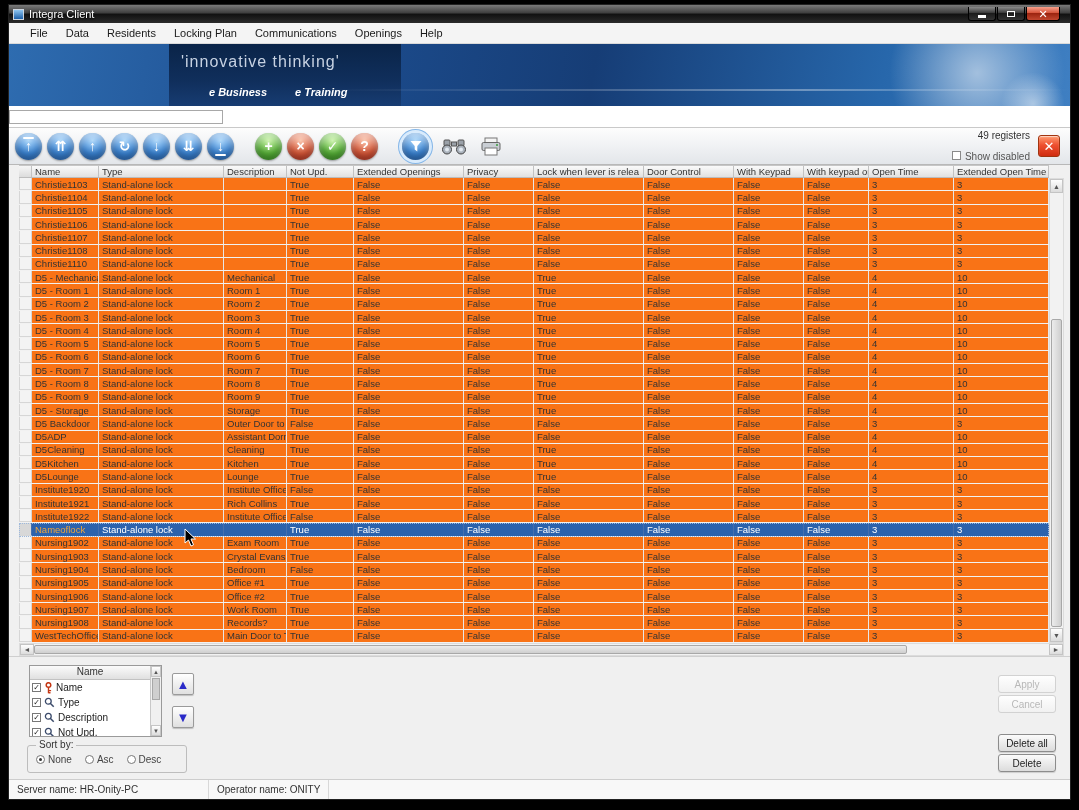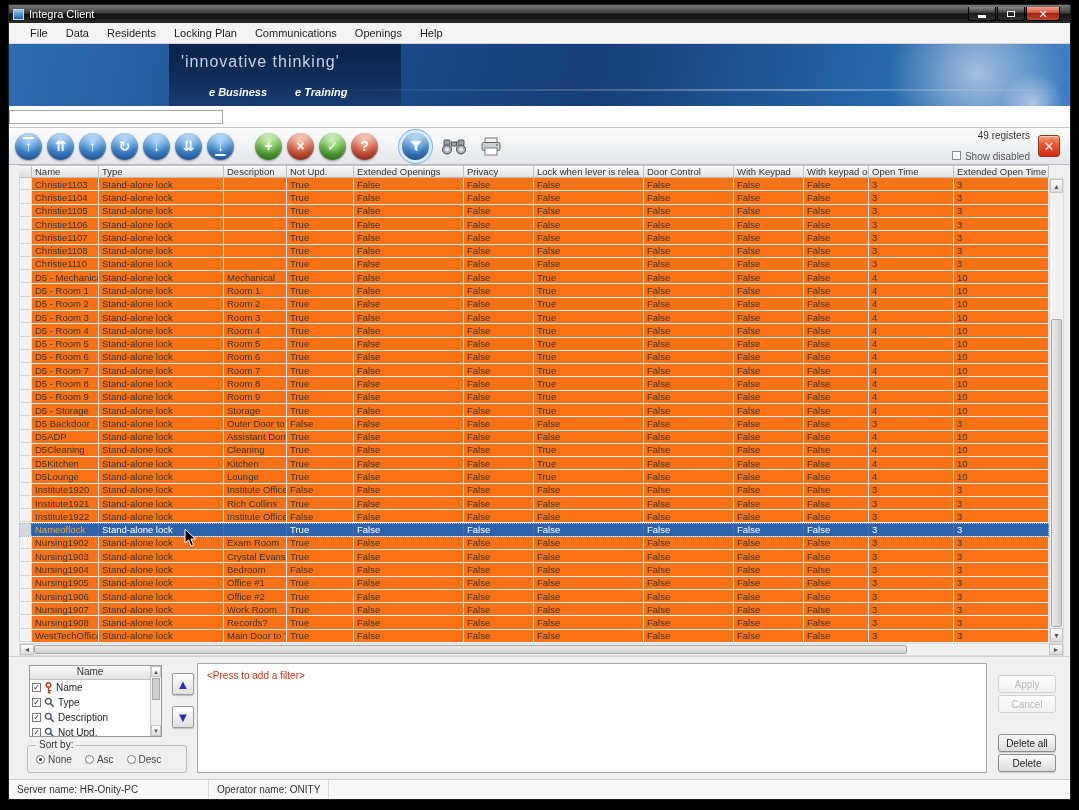--- a/index.html
+++ b/index.html
@@ -878,23 +878,20 @@
           <div class="fs-btn">▼</div>
         </div>
       </div>
       <div class="updown-btn up">
           <span>▲</span>
         </div>
       <div class="updown-btn down">
           <span>▼</span>
         </div>
 
-      <div class="filter-box">
-        <span>&lt;Press to add a filter&gt;</span>
-      </div>
 
       <div class="sort-group">
         <span class="sort-label">Sort by:</span>
         <div class="sort-opts">
             <span class="sort-opt">
               <span class="radio sel"></span>
               <span>None</span>
             </span>
             <span class="sort-opt">
               <span class="radio"></span>

